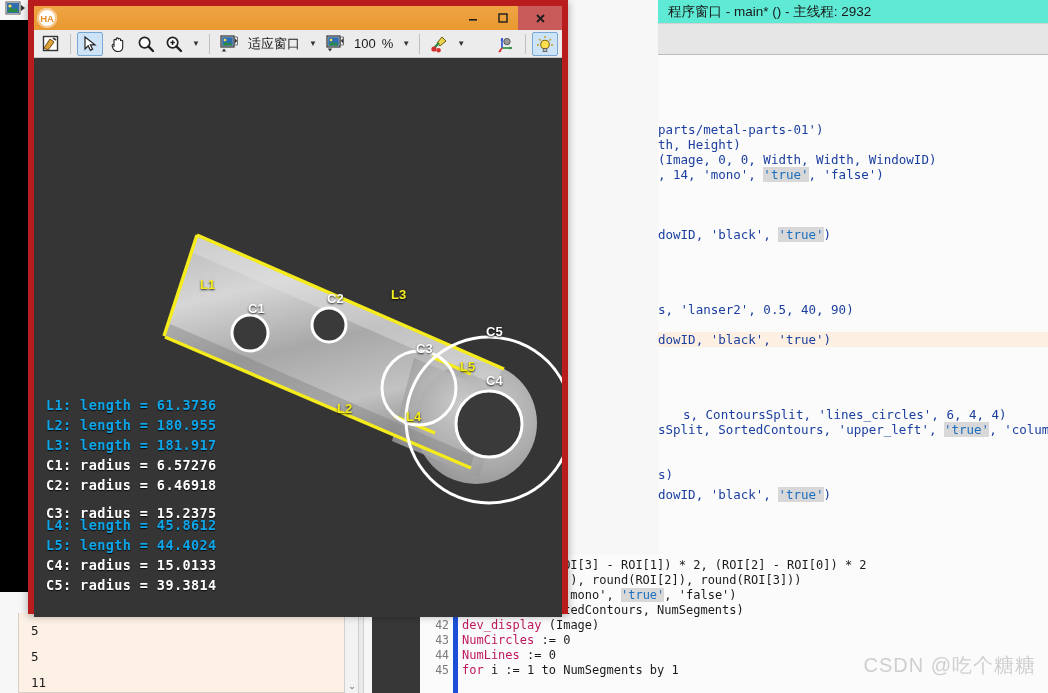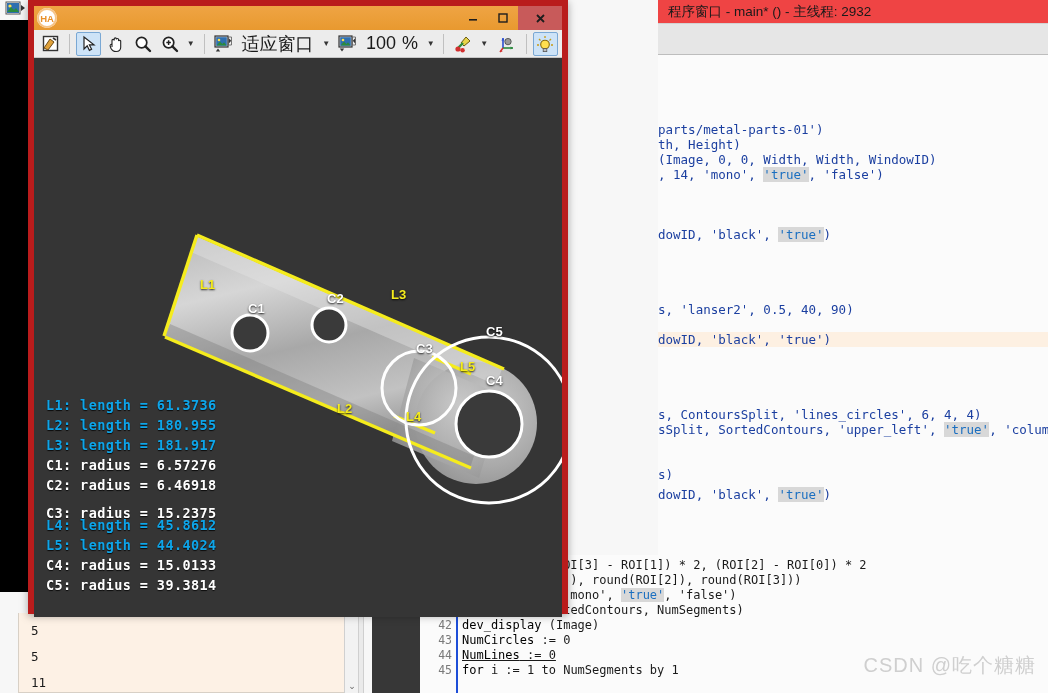--- a/index.html
+++ b/index.html
@@ -9,21 +9,21 @@
     background: #ffffff;
     font-family: "Liberation Sans", sans-serif;
   }
   #root { position: relative; width: 1048px; height: 693px; }
 
   
   .ide-bg { position:absolute; inset:0; background:#f7f7f7; }
 
   .prog-title {
     position:absolute; left:658px; top:0; width:390px; height:24px;
-    background:#ef4444; border-bottom:1px solid #d2d2d2;
+    background:#5eead4; border-bottom:1px solid #d2d2d2;
     display:flex; align-items:center; padding-left:10px;
     font-size:13.5px; color:#1a1a1a;
   }
   .prog-toolstrip {
     position:absolute; left:658px; top:24px; width:390px; height:31px;
     background:#e6e6e6; border-bottom:1px solid #bdbdbd;
   }
 
   
   .code-pane {
@@ -37,34 +37,34 @@
   }
   .code-line.hl { background:#fdf0e2; width:390px; }
 
   
   .code-lower {
     position:absolute; left:420px; top:555px; width:628px; height:138px;
     background:#fbfbfb; overflow:hidden;
   }
   .gutter {
     position:absolute; left:420px; top:613px; width:38px; height:80px;
-    background:#fbfbfb; border-right:2px solid #1d4ed8;
+    background:#fbfbfb; border-right:5px solid #1d4ed8;
   }
   .lnum {
     position:absolute; right:4px; white-space:pre;
     font-family:"DejaVu Sans Mono","Liberation Mono", monospace;
     font-size:11.5px; color:#7a7a7a; line-height:15px;
   }
   .low-line {
     position:absolute; left:462px; white-space:pre;
     font-family:"DejaVu Sans Mono","Liberation Mono", monospace;
     font-size:12px; line-height:15px; color:#1a1a1a;
   }
   .tok-sel  { background:#d8d8d8; color:#1b6fc0; }
-  .tok-fn   { color:#000000; }
+  .tok-fn   { color:#be185d; }
 
   
   .watch-pane {
     position:absolute; left:18px; top:613px; width:340px; height:80px;
     background:#fdf1e5; border:1px solid #d8d0c6; border-top:none;
   }
   .watch-val {
     position:absolute; left:12px; white-space:pre;
     font-family:"DejaVu Sans Mono","Liberation Mono", monospace;
     font-size:12.5px; color:#1a1a1a;
@@ -132,21 +132,21 @@
   .tb-sep { width:1px; height:20px; background:#c0c0c0; margin:0 4px; }
   .tb-btn {
     width:26px; height:24px; display:flex; align-items:center; justify-content:center;
     border-radius:2px;
   }
   .tb-btn.active { background:#cde3f7; border:1px solid #7aa8d4; }
   .tb-caret {
     width:14px; height:24px; display:flex; align-items:center; justify-content:center;
     font-size:8px; color:#333;
   }
-  .tb-label { font-size:18px; color:#1a1a1a; padding:0 4px; white-space:nowrap; }
+  .tb-label { font-size:13px; color:#1a1a1a; padding:0 4px; white-space:nowrap; }
   .tb-spacer { flex:1; }
 
   .canvas {
     position:relative; width:100%; height:559px;
     background:#353535; overflow:hidden;
   }
   .canvas svg { position:absolute; left:0; top:0; }
 
   .meas {
     position:absolute; left:12px;
@@ -198,36 +198,36 @@
 
   <div class="code-pane">
     <div id="code-right-host">
         <div class="code-line" style="top: 67px;">parts/metal-parts-01')</div>
         <div class="code-line" style="top: 82px;">th, Height)</div>
         <div class="code-line" style="top: 97px;">(Image, 0, 0, Width, Width, WindowID)</div>
         <div class="code-line" style="top: 112px;">, 14, 'mono', <span class="tok-sel">'true'</span>, 'false')</div>
         <div class="code-line" style="top: 172px;">dowID, 'black', <span class="tok-sel">'true'</span>)</div>
         <div class="code-line" style="top: 247px; text-align: center;">s, 'lanser2', 0.5, 40, 90)</div>
         <div class="code-line hl" style="top: 277px;">dowID, 'black', 'true')</div>
-        <div class="code-line" style="top: 352px;">s, ContoursSplit, 'lines_circles', 6, 4, 4)</div>
+        <div class="code-line" style="top: 352px; margin-left: 25px;">s, ContoursSplit, 'lines_circles', 6, 4, 4)</div>
         <div class="code-line" style="top: 367px;">sSplit, SortedContours, 'upper_left', <span class="tok-sel">'true'</span>, 'column')</div>
         <div class="code-line" style="top: 412px;">s)</div>
         <div class="code-line" style="top: 432px;">dowID, 'black', <span class="tok-sel">'true'</span>)</div>
       </div>
   </div>
 
   <div class="code-lower">
     <div id="code-lower-host">
         <div class="low-line" style="top: 3px; left: 42px;">Width / 2), (ROI[3] - ROI[1]) * 2, (ROI[2] - ROI[0]) * 2</div>
         <div class="low-line" style="top: 18px; left: 42px;">), round(ROI[1]), round(ROI[2]), round(ROI[3]))</div>
         <div class="low-line" style="top: 33px; left: 42px;">ndleZoom, 14, 'mono', <span class="tok-sel">'true'</span>, 'false')</div>
         <div class="low-line" style="top: 48px; left: 42px;"><span class="tok-fn">count_obj</span> (SortedContours, NumSegments)</div>
         <div class="low-line" style="top: 63px; left: 42px;"><span class="tok-fn">dev_display</span> (Image)</div>
         <div class="low-line" style="top: 78px; left: 42px;"><span class="tok-fn">NumCircles</span> := 0</div>
-        <div class="low-line" style="top: 93px; left: 42px; text-decoration: underline;"><span class="tok-fn">NumLines</span> := 0</div>
+        <div class="low-line" style="top: 93px; left: 42px;"><span class="tok-fn">NumLines</span> := 0</div>
         <div class="low-line" style="top: 108px; left: 42px;"><span class="tok-fn">for</span> i := 1 to NumSegments by 1</div>
       </div>
   </div>
   <div class="gutter">
     <div id="gutter-host">
         <div class="lnum" style="top: -10px;">41</div>
         <div class="lnum" style="top: 5px;">42</div>
         <div class="lnum" style="top: 20px;">43</div>
         <div class="lnum" style="top: 35px;">44</div>
         <div class="lnum" style="top: 50px;">45</div>

